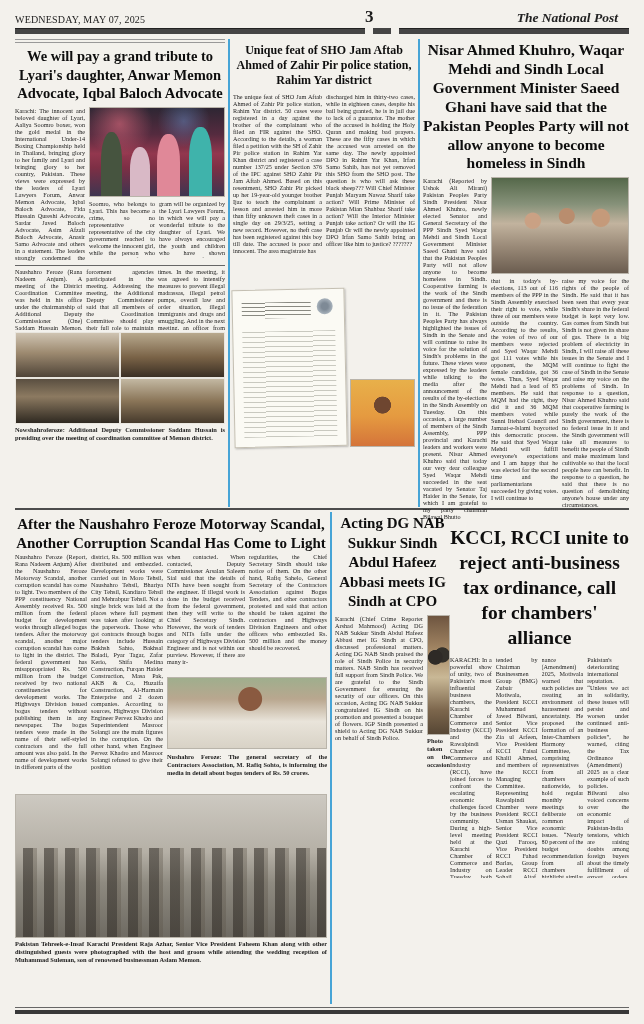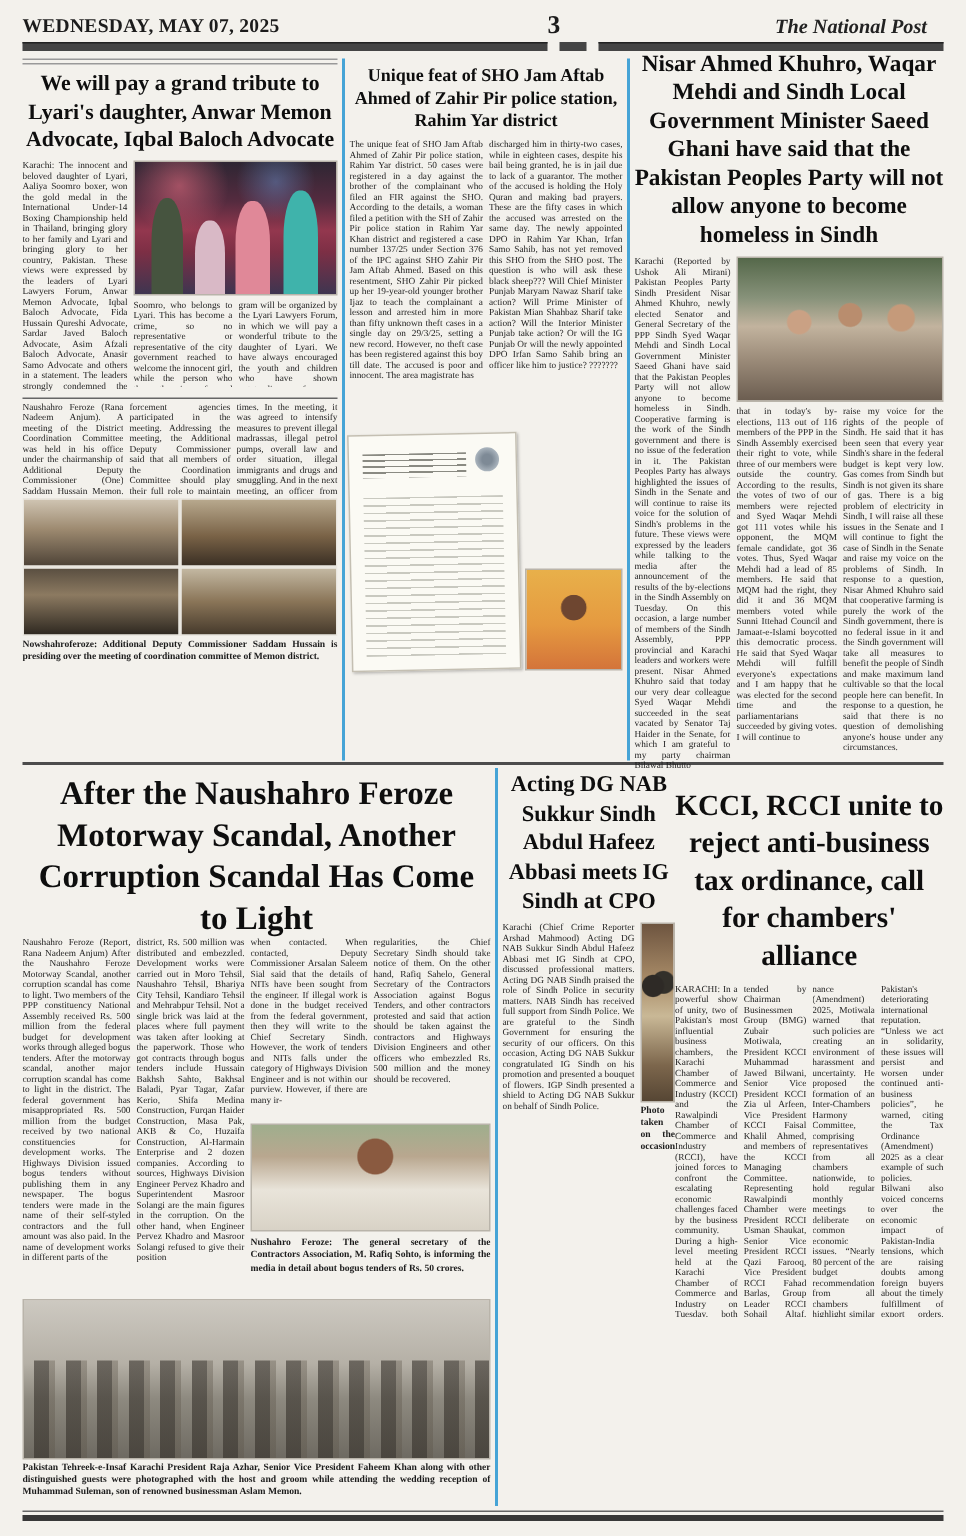--- a/index.html
+++ b/index.html
@@ -1,21 +1,21 @@
 <!DOCTYPE html>
 <html><head>
 <meta charset="utf-8">
 <style>
   html,body{margin:0;padding:0;background:#888;}
   .page{position:relative;width:644px;height:1024px;margin:0 auto;background:#f3f1ec;
         box-sizing:border-box;padding:4px 15px 0 15px;overflow:hidden;
         font-family:"Liberation Serif","DejaVu Serif",serif;color:#1c1c1c;}
   
   .hdr{position:relative;height:24px;}
-  .date{position:absolute;left:0;bottom:3px;font-size:13px;font-weight:bold;letter-spacing:.2px;}
+  .date{position:absolute;left:0;bottom:3px;font-size:10px;font-weight:normal;letter-spacing:.2px;}
   .pno{position:absolute;left:57%;bottom:1px;font-size:17px;font-weight:bold;}
   .mast{position:absolute;right:11px;bottom:2px;font-size:13.5px;font-style:italic;font-weight:bold;color:#222;}
   .topbars{display:flex;align-items:flex-start;height:11px;}
   .bar{height:5px;background:#454545;border-top:1px solid #222;}
   .b1{width:57%;}
   .b2{flex:1;}
   .gapwrap{width:5.5%;display:flex;justify-content:center;}
   .gapbox{width:18px;height:6px;background:#454545;}
   
   .vrule{width:2px;background:#46a4d6;margin:0 3px;}
@@ -77,21 +77,21 @@
   .ph-crowd{height:95px;background:
       radial-gradient(circle at 30% 45%,#caa184 7%,transparent 8%),
       radial-gradient(circle at 55% 40%,#b98d6e 8%,transparent 9%),
       radial-gradient(circle at 80% 42%,#c59a7a 7%,transparent 8%),
       linear-gradient(180deg,#55684a 0%,#87927a 28%,#c2b39e 48%,#9a8a78 72%,#6b5d50 100%);}
   .ppp-cols{flex:1;}
   
   .bottom{display:flex;height:492px;margin-top:2px;}
   .blkL{width:312px;display:flex;flex-direction:column;}
   .blkR{flex:1;display:flex;flex-direction:row;}
-  .hl-scandal{font-size:22px;line-height:1.25;margin:3px 0 0 0;}
+  .hl-scandal{font-size:15px;line-height:1.25;margin:3px 0 0 0;}
   .scandal-body{display:flex;gap:4px;height:238px;}
   .scol{width:72px;flex:none;}
   .scandal-right{flex:1;display:flex;flex-direction:column;gap:2px;}
   .cols34{height:122px;}
   .ph-rafiq{height:70px;background:
       radial-gradient(circle at 52% 30%,#8a5a40 12%,transparent 13%),
       linear-gradient(180deg,#9fae8d 0%,#b9a78f 30%,#e9e4da 62%,#d8d2c6 100%);}
   .rafiq-cap{flex:1;}
   .ph-wedding{height:142px;margin-top:3px;background:linear-gradient(180deg,#cdc9c1 0%,#b5b0a6 40%,#8e8a80 62%,#6e6a62 100%);}
   .wfigs{position:absolute;left:0;right:0;bottom:0;height:62%;
@@ -187,21 +187,21 @@
           <div class="portrait-wrap">
             <div class="ph ph-portrait"></div>
           </div>
         </div>
       </article>
     </div>
 
     <div class="vrule"></div>
 
     <div class="colR">
-      <article style="display:flex;flex-direction:column;height:100%;justify-content:center;">
+      <article style="display:flex;flex-direction:column;height:100%;">
         <h2 class="hl hl-ppp">Nisar Ahmed Khuhro, Waqar Mehdi and Sindh Local Government Minister Saeed Ghani have said that the Pakistan Peoples Party will not allow anyone to become homeless in Sindh</h2>
         <div class="ppp-body">
           <div class="bodytext pcol1">Karachi (Reported by Ushok Ali Mirani) Pakistan Peoples Party Sindh President Nisar Ahmed Khuhro, newly elected Senator and General Secretary of the PPP Sindh Syed Waqar Mehdi and Sindh Local Government Minister Saeed Ghani have said that the Pakistan Peoples Party will not allow anyone to become homeless in Sindh. Cooperative farming is the work of the Sindh government and there is no issue of the federation in it. The Pakistan Peoples Party has always highlighted the issues of Sindh in the Senate and will continue to raise its voice for the solution of Sindh's problems in the future. These views were expressed by the leaders while talking to the media after the announcement of the results of the by-elections in the Sindh Assembly on Tuesday. On this occasion, a large number of members of the Sindh Assembly, PPP provincial and Karachi leaders and workers were present. Nisar Ahmed Khuhro said that today our very dear colleague Syed Waqar Mehdi succeeded in the seat vacated by Senator Taj Haider in the Senate, for which I am grateful to my party chairman Bilawal Bhutto</div>
           <div class="ppp-right">
             <div class="ph ph-crowd"></div>
             <div class="cols ppp-cols">
               <div class="bodytext">that in today's by-elections, 113 out of 116 members of the PPP in the Sindh Assembly exercised their right to vote, while three of our members were outside the country. According to the results, the votes of two of our members were rejected and Syed Waqar Mehdi got 111 votes while his opponent, the MQM female candidate, got 36 votes. Thus, Syed Waqar Mehdi had a lead of 85 members. He said that MQM had the right, they did it and 36 MQM members voted while Sunni Ittehad Council and Jamaat-e-Islami boycotted this democratic process. He said that Syed Waqar Mehdi will fulfill everyone's expectations and I am happy that he was elected for the second time and the parliamentarians succeeded by giving votes. I will continue to</div>
               <div class="bodytext">raise my voice for the rights of the people of Sindh. He said that it has been seen that every year Sindh's share in the federal budget is kept very low. Gas comes from Sindh but Sindh is not given its share of gas. There is a big problem of electricity in Sindh, I will raise all these issues in the Senate and I will continue to fight the case of Sindh in the Senate and raise my voice on the problems of Sindh. In response to a question, Nisar Ahmed Khuhro said that cooperative farming is purely the work of the Sindh government, there is no federal issue in it and the Sindh government will take all measures to benefit the people of Sindh and make maximum land cultivable so that the local people here can benefit. In response to a question, he said that there is no question of demolishing anyone's house under any circumstances.</div>
             </div>
           </div>

